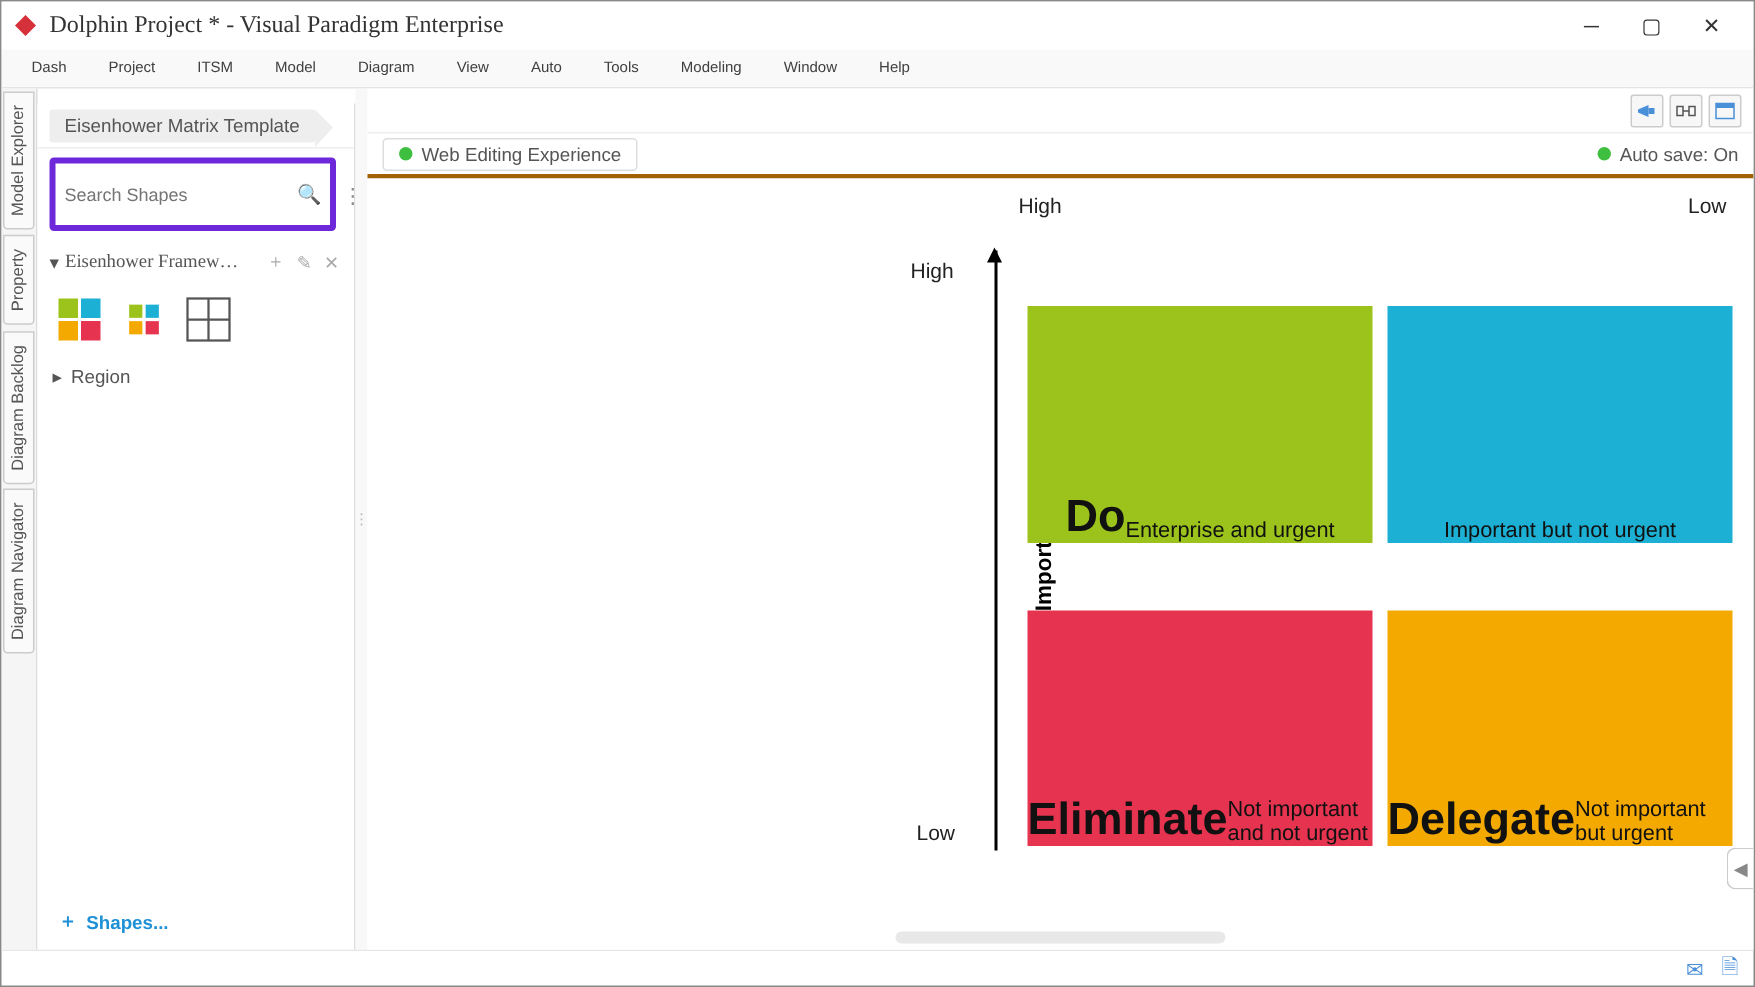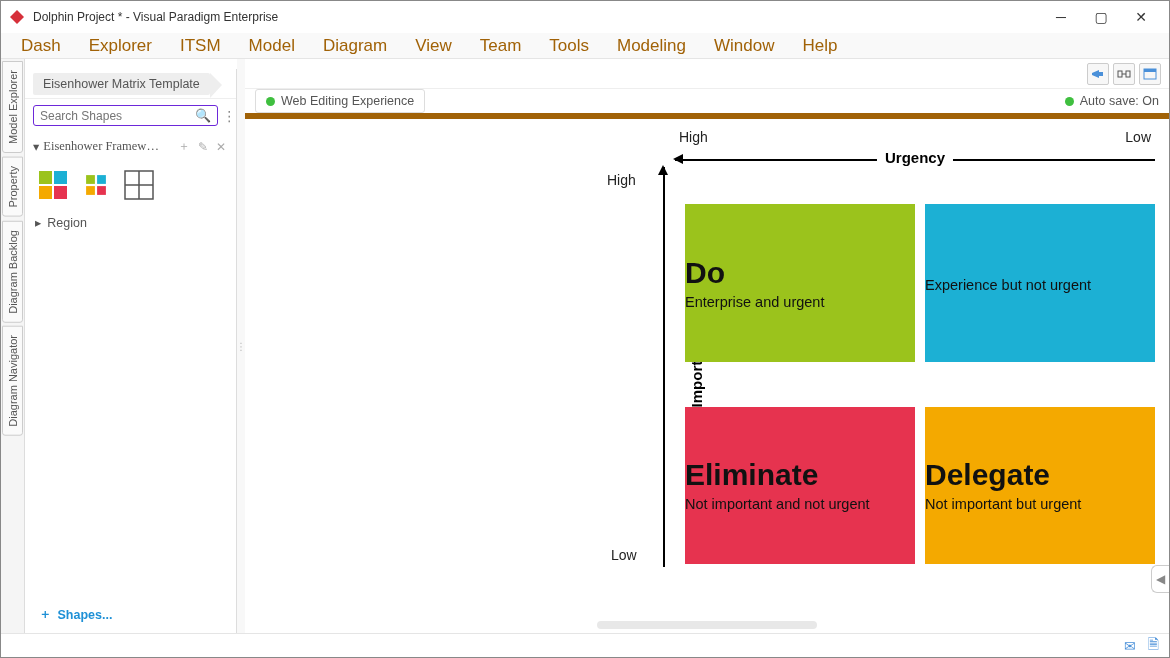--- a/index.html
+++ b/index.html
@@ -1,42 +1,42 @@
 <!DOCTYPE html>
 <html><head>
 <meta charset="utf-8">
 <style>
 * { box-sizing: border-box; margin: 0; padding: 0; font-family: "Segoe UI", Arial, sans-serif; }
 body { width: 1170px; height: 658px; background: #fff; overflow: hidden; border: 1px solid #888; }
 
 
 .titlebar { height: 32px; display: flex; align-items: center; padding: 0 8px; background: #fff; }
 .titlebar .logo { width: 16px; height: 16px; margin-right: 8px; }
-.titlebar .title { font-size: 12px; color: #333; flex: 1; }
+.titlebar .title { font-size: 16px; color: #333; flex: 1; font-family: Liberation Serif, serif; }
 .titlebar .winbtn { width: 40px; height: 28px; display: flex; align-items: center; justify-content: center; font-size: 14px; color: #333; }
 
 
 .menubar { height: 26px; display: flex; align-items: center; padding: 0 8px; background: #f9f9f9; border-bottom: 1px solid #e5e5e5; gap: 4px; }
-.menubar .mitem { padding: 3px 12px; font-size: 17px; color: #a16207; border-radius: 3px; }
+.menubar .mitem { padding: 3px 12px; font-size: 10px; color: #404040; border-radius: 3px; }
 
 
 .main { display: flex; height: calc(100% - 32px - 26px - 24px); }
 
 
 .vtabs { width: 24px; background: #f5f5f5; display: flex; flex-direction: column; border-right: 1px solid #ddd; }
 .vtab { writing-mode: vertical-rl; transform: rotate(180deg); font-size: 11px; color: #555; padding: 8px 3px; border: 1px solid #ccc; border-radius: 3px 3px 0 0; margin: 2px 1px; background: #fafafa; display:flex; align-items:center; gap:4px; }
 
 
 .sidebar { width: 212px; background: #fff; border-right: 1px solid #ddd; display: flex; flex-direction: column; margin-top: 10px; }
 .breadcrumb { height: 30px; display: flex; align-items: center; padding: 0 8px; border-bottom: 1px solid #eee; }
 .breadcrumb-chip { background: #eee; padding: 4px 10px; font-size: 12.5px; color: #555; border-radius: 2px; position: relative; }
 .breadcrumb-chip::after { content:""; position:absolute; right:-12px; top:0; border-left:12px solid #eee; border-top:12px solid transparent; border-bottom:13px solid transparent; }
 
 .searchrow { display: flex; align-items: center; padding: 6px 8px; gap: 4px; }
-.searchbox { flex: 1; display: flex; align-items: center; border: 1px solid #6d28d9; border-radius: 3px; padding: 2px 6px; background: #fff; }
+.searchbox { flex: 1; display: flex; align-items: center; border: 4px solid #6d28d9; border-radius: 3px; padding: 13px 6px; background: #fff; }
 .searchbox input { border: none; outline: none; flex: 1; font-size: 12px; color: #666; }
 .searchbox .sicon { color: #888; font-size: 13px; }
 .kebab { width: 14px; text-align: center; color: #888; font-size: 14px; }
 
 .treehead { display: flex; align-items: center; padding: 6px 8px; font-size: 12.5px; color: #555; gap: 4px; }
 .treehead .label { flex: 1; white-space: nowrap; overflow: hidden; text-overflow: ellipsis; font-family: Liberation Serif, serif; }
 .treehead .tact { color: #aaa; font-size: 12px; padding: 0 2px; }
 
 .shapes { display: flex; gap: 16px; padding: 8px 12px; }
 .shape-ico { width: 32px; height: 32px; }
@@ -46,21 +46,21 @@
 .spacer { flex:1; }
 .shapesbtn { color:#1e90d6; font-size:12.5px; padding:10px 14px; display:flex; align-items:center; gap:6px; font-weight:600; }
 
 
 .draghandle { width:8px; display:flex; align-items:center; justify-content:center; color:#bbb; font-size:10px; background:#f8f8f8; }
 
 
 .canvaswrap { flex:1; display:flex; flex-direction:column; background:#fff; }
 .canvastabs { height:30px; border-bottom:1px solid #eee; display:flex; align-items:center; justify-content:flex-end; padding:0 8px; gap:4px; }
 .toolbar-icon { width:22px; height:22px; display:flex; align-items:center; justify-content:center; border:1px solid #ccc; border-radius:2px; background:#f7f7f7; }
-.canvasbar { height:30px; display:flex; padding:0 10px; border-bottom:6px solid #a16207; }
+.canvasbar { height:30px; display:flex; align-items:center; padding:0 10px; border-bottom:3px solid #a16207; }
 .pill { display:flex; align-items:center; gap:6px; padding:3px 10px; border:1px solid #ddd; border-radius:3px; font-size:12.5px; color:#555; background:#fff; }
 .dot { width:9px; height:9px; border-radius:50%; background:#3fbf3f; }
 .canvasbar .right { margin-left:auto; display:flex; align-items:center; gap:6px; font-size:12.5px; color:#555; }
 
 .canvas { flex:1; position:relative; overflow:hidden; background:#fff; }
 
 
 .chart { position:absolute; left:430px; top:10px; width:480px; }
 .axis-top-lbls { display:flex; justify-content:space-between; font-size:14px; color:#222; padding:0 4px; }
 .axis-top { position:relative; height:28px; }
@@ -68,21 +68,21 @@
 .axis-top .arrow { position:absolute; left:-2px; top:9px; width:0; height:0; border-right:10px solid #000; border-top:5px solid transparent; border-bottom:5px solid transparent; }
 .axis-top .ulabel { position:absolute; left:50%; top:4px; transform:translateX(-50%); background:#fff; padding:0 8px; font-weight:700; font-size:15px; }
 
 .axis-left { position:absolute; left:408px; top:48px; height:400px; width:22px; }
 .axis-left .line { position:absolute; left:10px; top:0; bottom:0; width:1.5px; background:#000; }
 .axis-left .arrow { position:absolute; left:5px; top:-2px; width:0; height:0; border-bottom:10px solid #000; border-left:5px solid transparent; border-right:5px solid transparent; }
 .axis-left .ilabel { position:absolute; left:-5px; top:50%; transform:translateY(-50%) rotate(-90deg); transform-origin:center; background:#fff; padding:0 8px; font-weight:700; font-size:15px; }
 
 .sidelabel { position:absolute; font-size:14px; color:#222; }
 .grid { position:absolute; left:440px; top:50px; width:470px; height:395px; display:grid; grid-template-columns:1fr 1fr; grid-template-rows:1fr 1fr; gap:10px; }
-.quad { display:flex; flex-direction:column; align-items:flex-start; justify-content:center; color:#111;margin-top:35px; }
+.quad { display:flex; flex-direction:row; align-items:flex-end; justify-content:center; color:#111;margin-top:35px; }
 .quad .qt { font-size:30px; font-weight:800; }
 .quad .qs { font-size:14.5px; margin-top:4px; }
 .q-do { background:#9bc31c; }
 .q-sc { background:#1cb0d4; }
 .q-de { background:#f4a900; }
 .q-el { background:#e6334f; }
 
 .hscroll { position:absolute; bottom:4px; left:50%; transform:translateX(-50%); width:220px; height:8px; background:#e8e8e8; border-radius:4px; }
 
 .chevbtn { position:absolute; right:0; bottom:40px; width:18px; height:28px; border:1px solid #ccc; border-right:none; border-radius:6px 0 0 6px; display:flex; align-items:center; justify-content:center; background:#fff; color:#888; font-size:12px; }
@@ -98,26 +98,26 @@
       <polygon points="8,1 15,8 8,15 1,8" fill="#d6303a"></polygon>
     </svg>
   <div class="title">Dolphin Project * - Visual Paradigm Enterprise</div>
   <div class="winbtn">─</div>
   <div class="winbtn">▢</div>
   <div class="winbtn">✕</div>
 </div>
 
 <div class="menubar">
   <div class="mitem">Dash</div>
-  <div class="mitem">Explorer</div>
+  <div class="mitem">Project</div>
   <div class="mitem">ITSM</div>
   <div class="mitem">Model</div>
   <div class="mitem">Diagram</div>
   <div class="mitem">View</div>
-  <div class="mitem">Team</div>
+  <div class="mitem">Auto</div>
   <div class="mitem">Tools</div>
   <div class="mitem">Modeling</div>
   <div class="mitem">Window</div>
   <div class="mitem">Help</div>
 </div>
 
 <div class="main">
 
   <div class="vtabs">
     <div class="vtab">
@@ -217,42 +217,37 @@
       </div>
     </div>
 
     <div class="canvas">
 
       <div class="chart">
         <div class="axis-top-lbls">
           <span>High</span>
           <span>Low</span>
         </div>
-        <div class="axis-top">
-          <div class="line"></div>
-            <div class="arrow"></div>
-          <div class="ulabel">Urgency</div>
-        </div>
       </div>
 
       <div class="axis-left">
         <div class="line"></div>
           <div class="arrow"></div>
         <div class="ilabel">Importance</div>
       </div>
       <div class="sidelabel" style="left:362px; top:53px;">High</div>
       <div class="sidelabel" style="left:366px; top:428px;">Low</div>
 
       <div class="grid">
         <div class="quad q-do">
           <div class="qt">Do</div>
           <div class="qs">Enterprise and urgent</div>
         </div>
         <div class="quad q-sc">
-          <div class="qs">Experience but not urgent</div>
+          <div class="qs">Important but not urgent</div>
         </div>
         <div class="quad q-el">
           <div class="qt">Eliminate</div>
           <div class="qs">Not important and not urgent</div>
         </div>
         <div class="quad q-de">
           <div class="qt">Delegate</div>
           <div class="qs">Not important but urgent</div>
         </div>
       </div>

